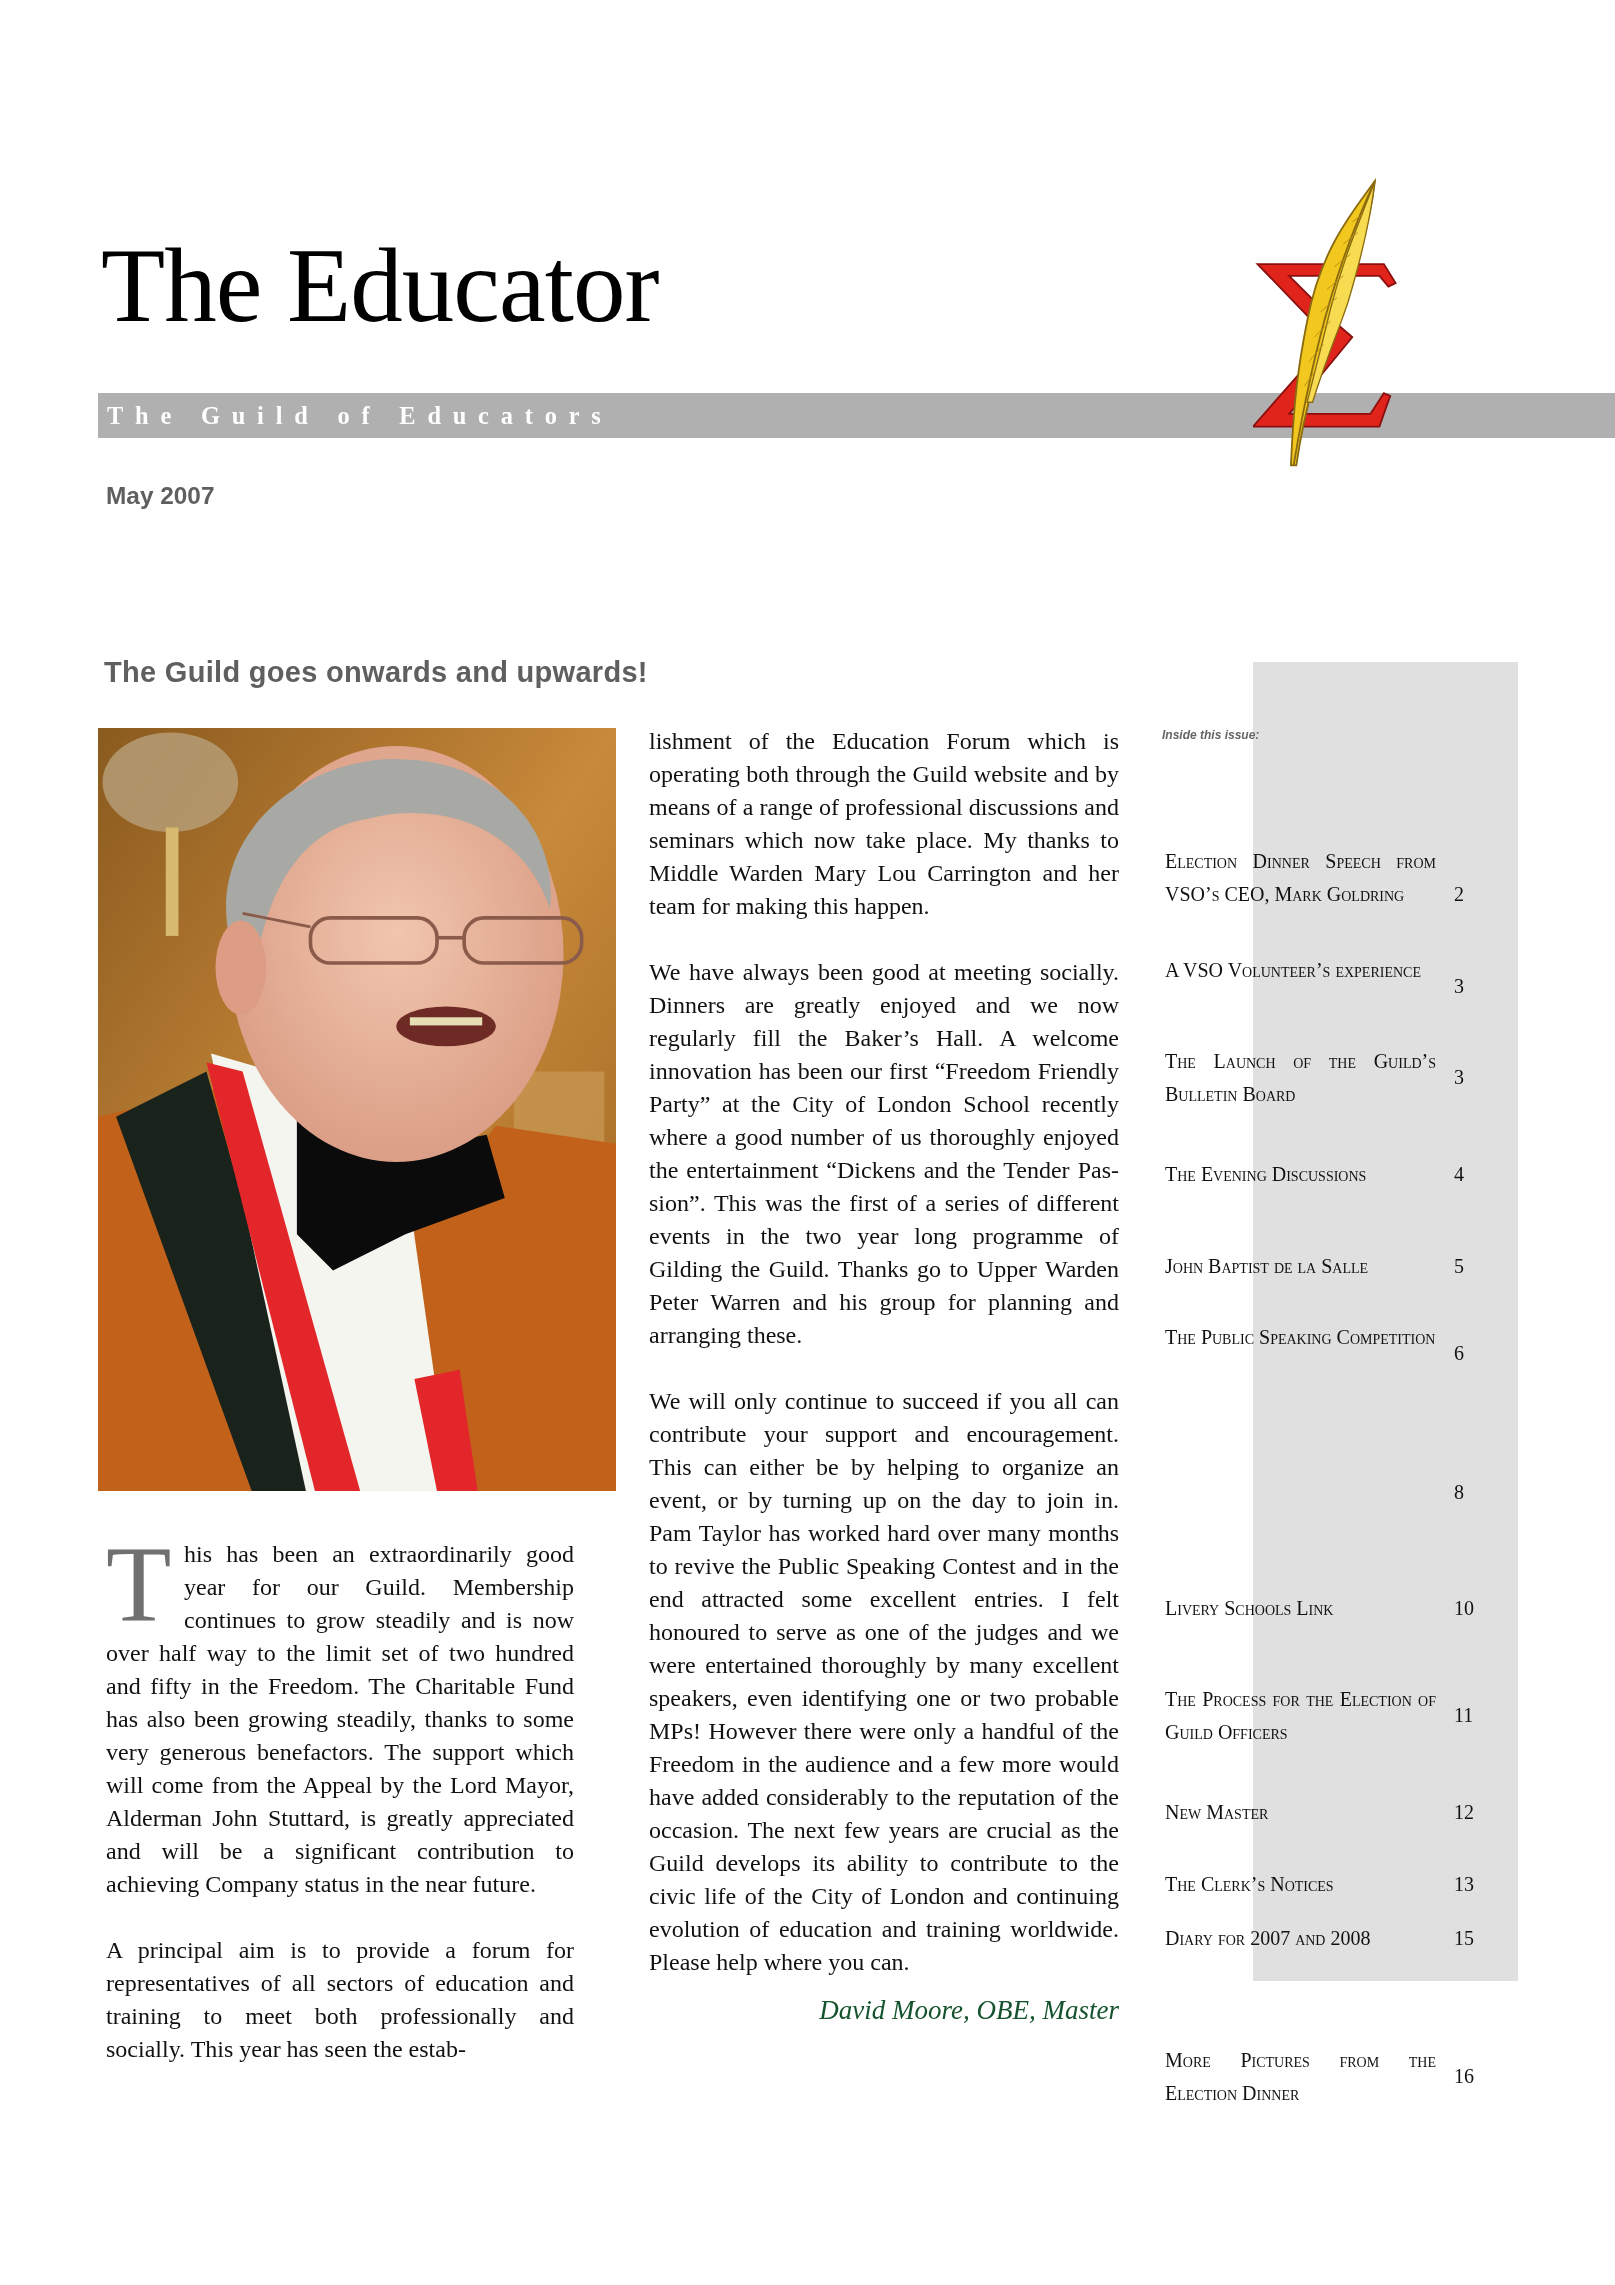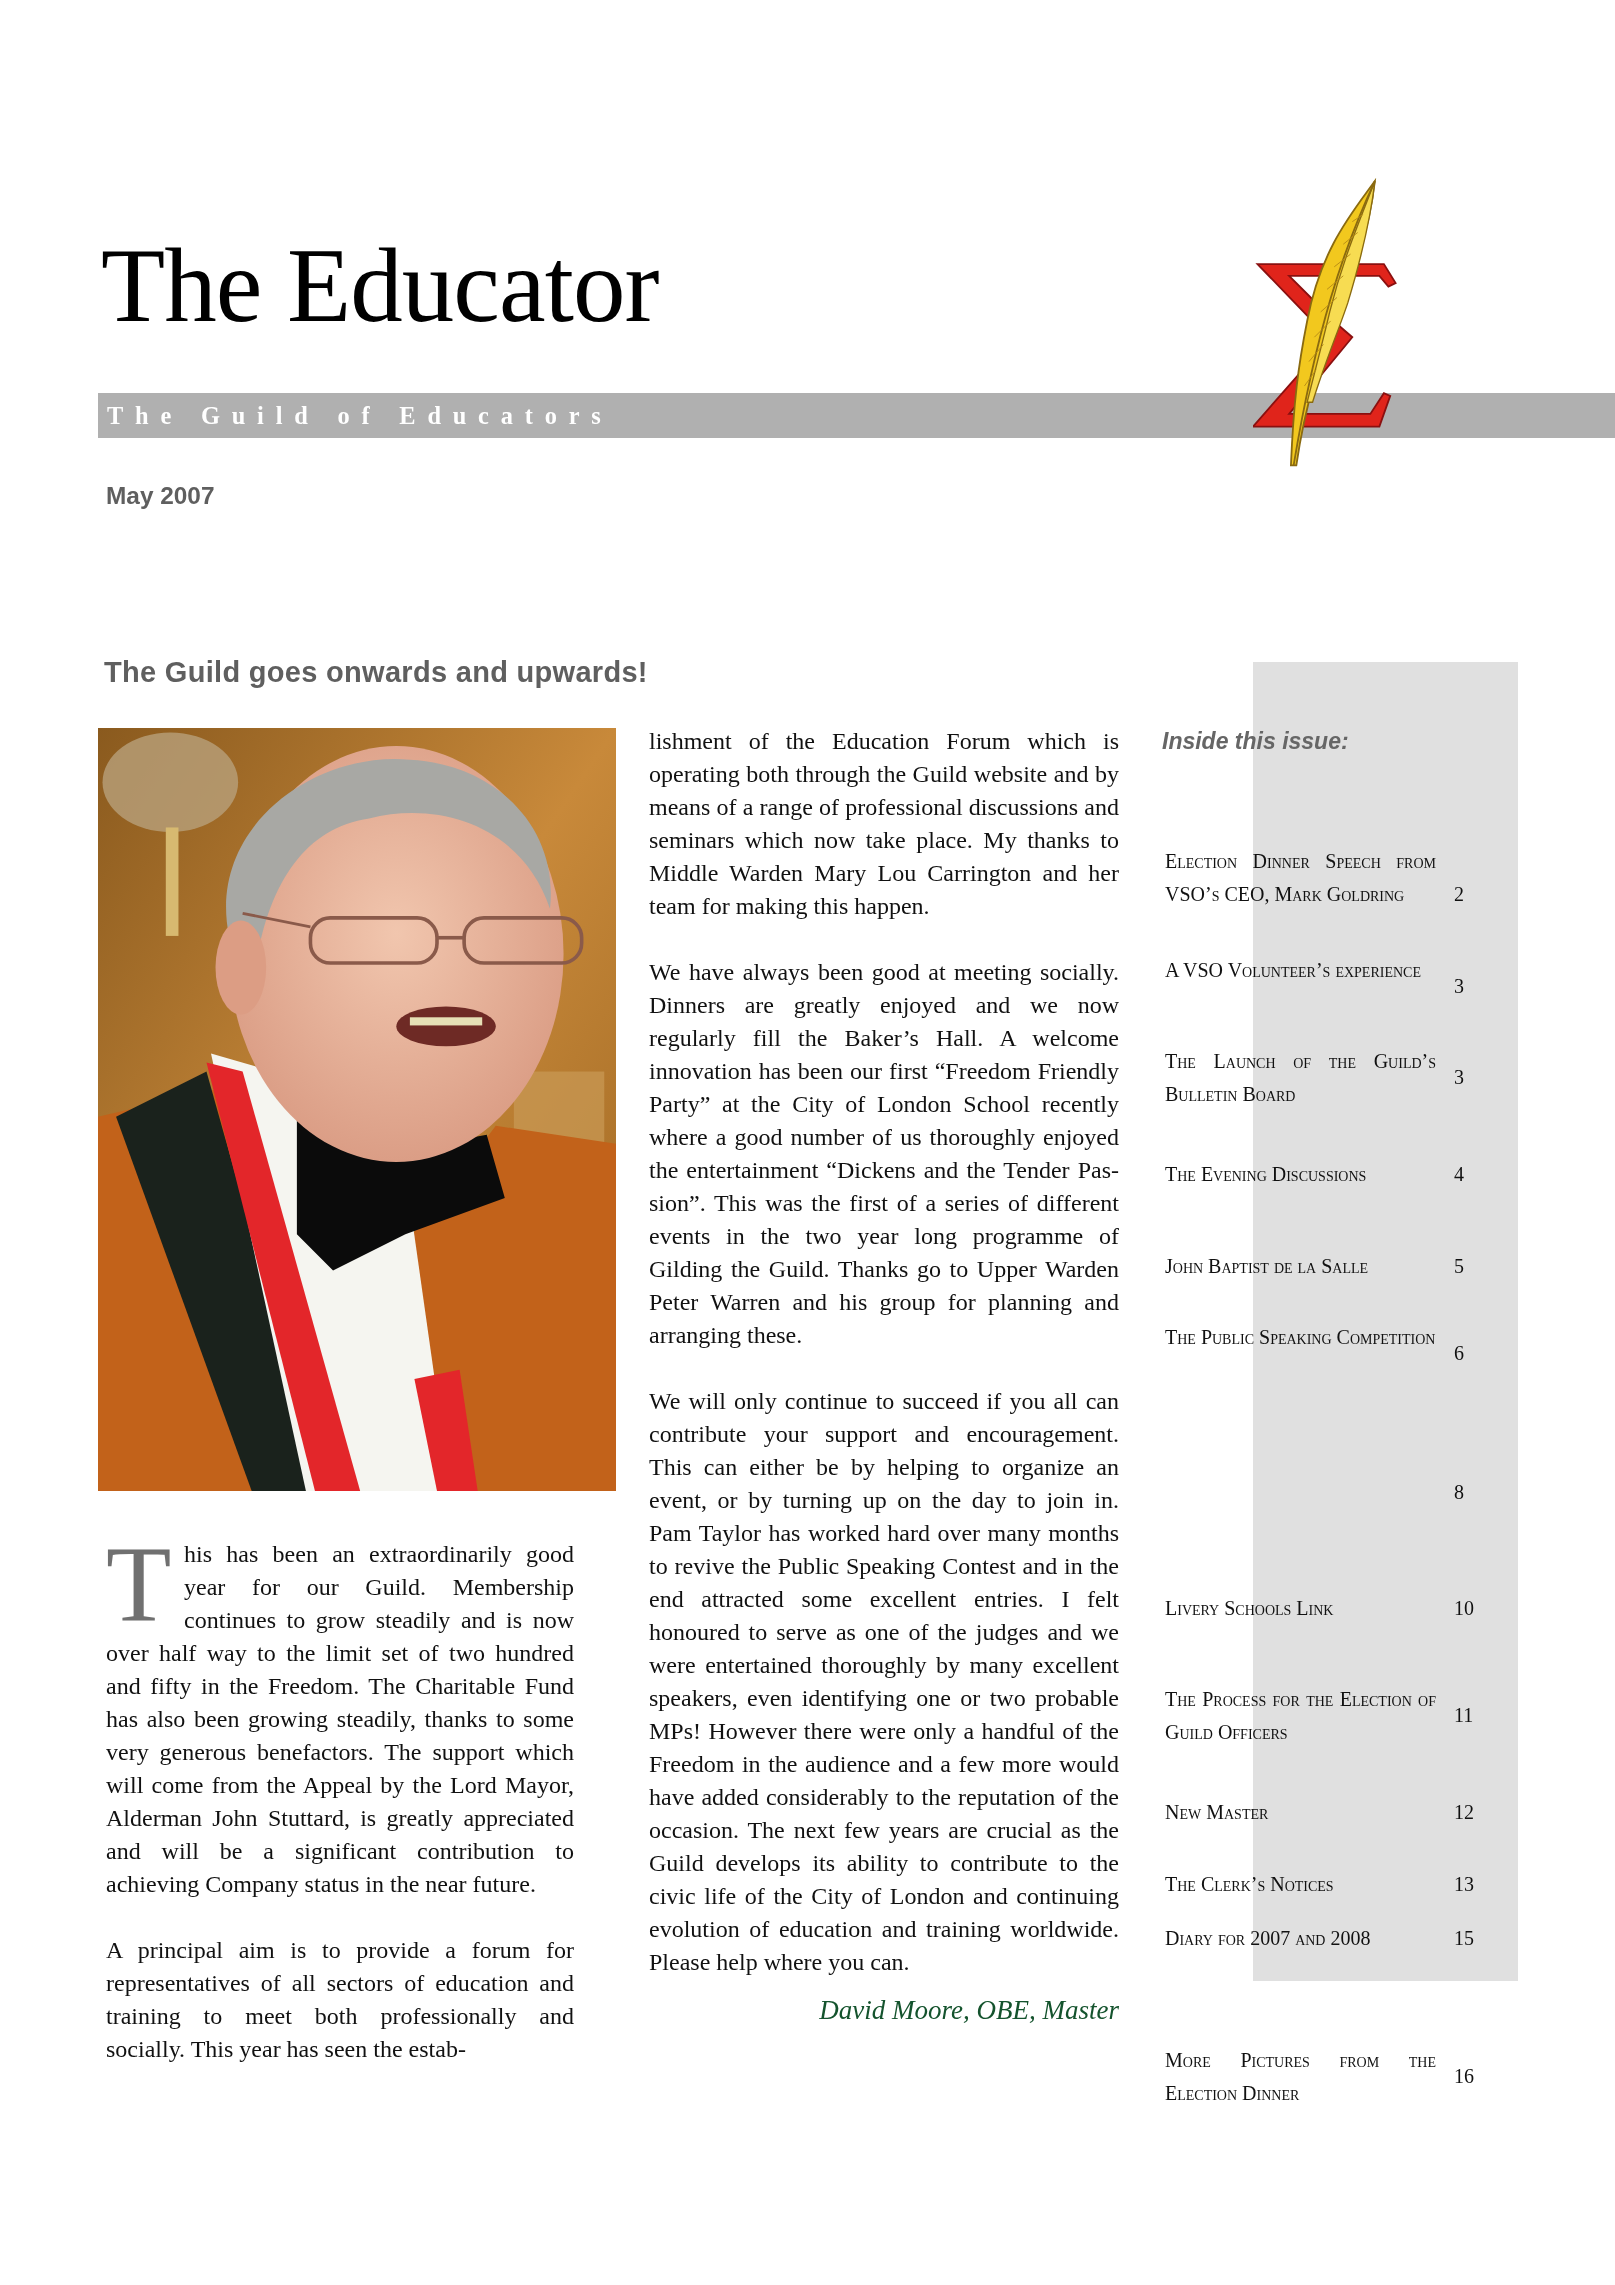--- a/index.html
+++ b/index.html
@@ -47,21 +47,21 @@
     margin: 5.4px 12.7px 0 0; font-family: "Liberation Serif", serif;
   }
   .signature {
     text-align: right; font-style: italic; color: #14532d; font-size: 27px; line-height: 36px; margin-top: -20px;
   }
 
   .sidebar-panel { position: absolute; left: 1253px; top: 662px; width: 265px; height: 1319px; background: #e0e0e0; }
   .toc-heading {
     position: absolute; left: 1162px; top: 728px;
     font-family: "Liberation Sans", sans-serif; font-weight: bold; font-style: italic;
-    font-size: 23px; color: #666;
+    font-size: 12px; color: #666;
   }
   .toc-item { position: absolute; left: 1165px; width: 362px; }
   .toc-label {
     width: 271px; font-variant: small-caps; font-size: 20px; line-height: 33px; color: #111;
     text-align: justify;
   }
   .toc-page {
     position: absolute; left: 289px; font-size: 20px; color: #111; line-height: 33px;
   }
 </style>

